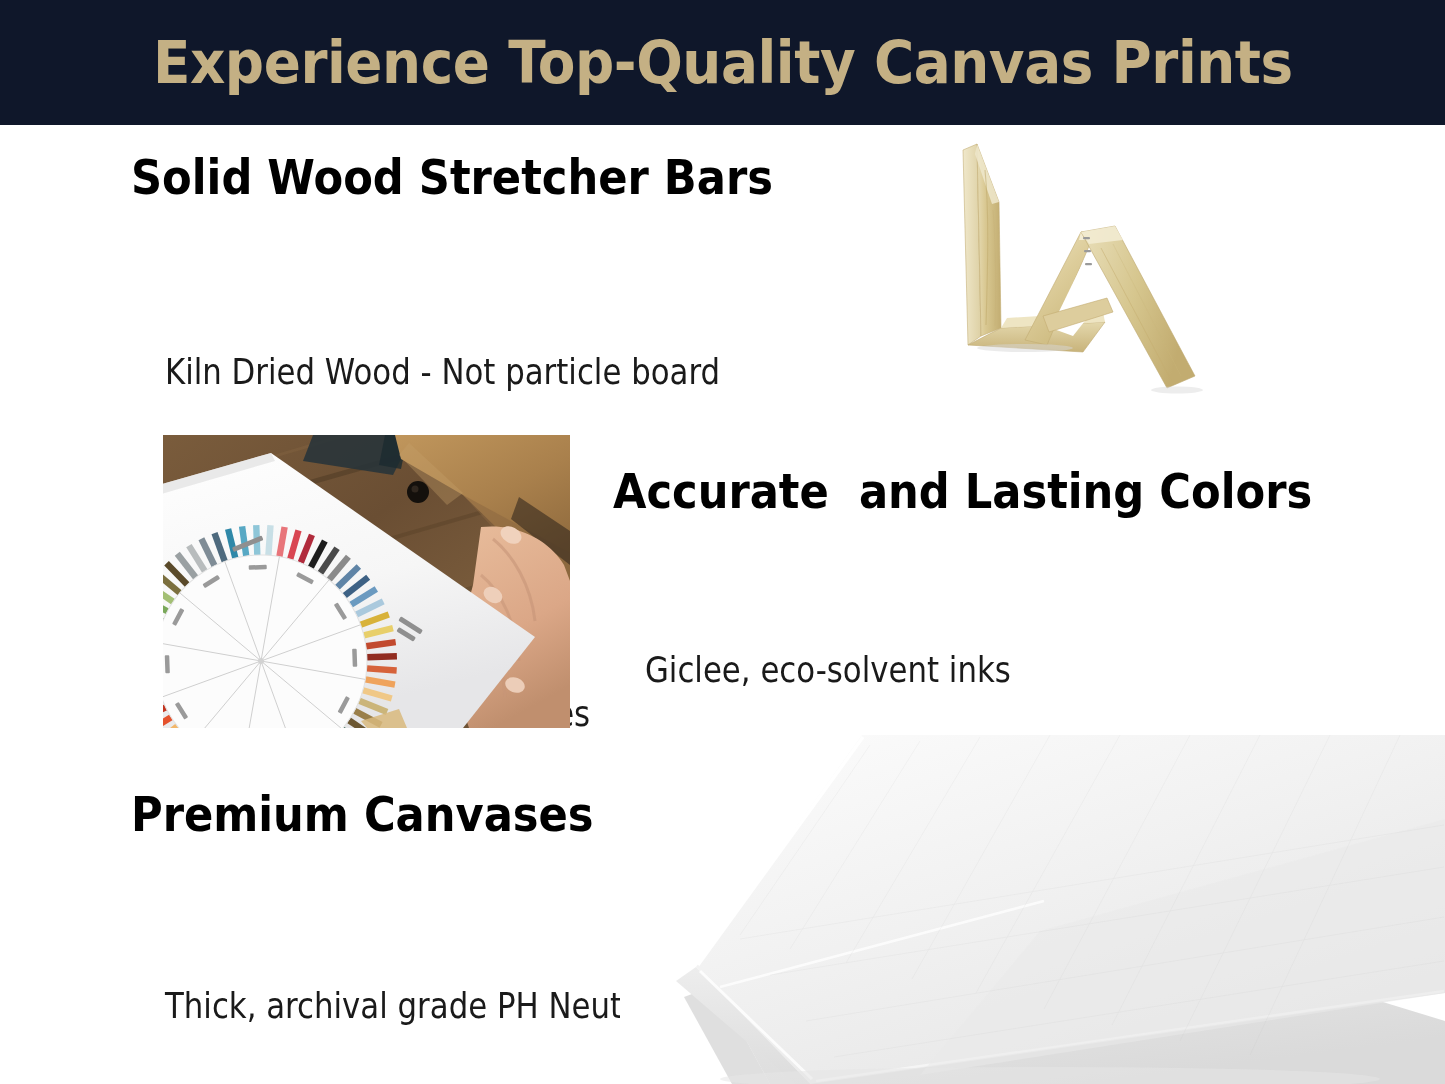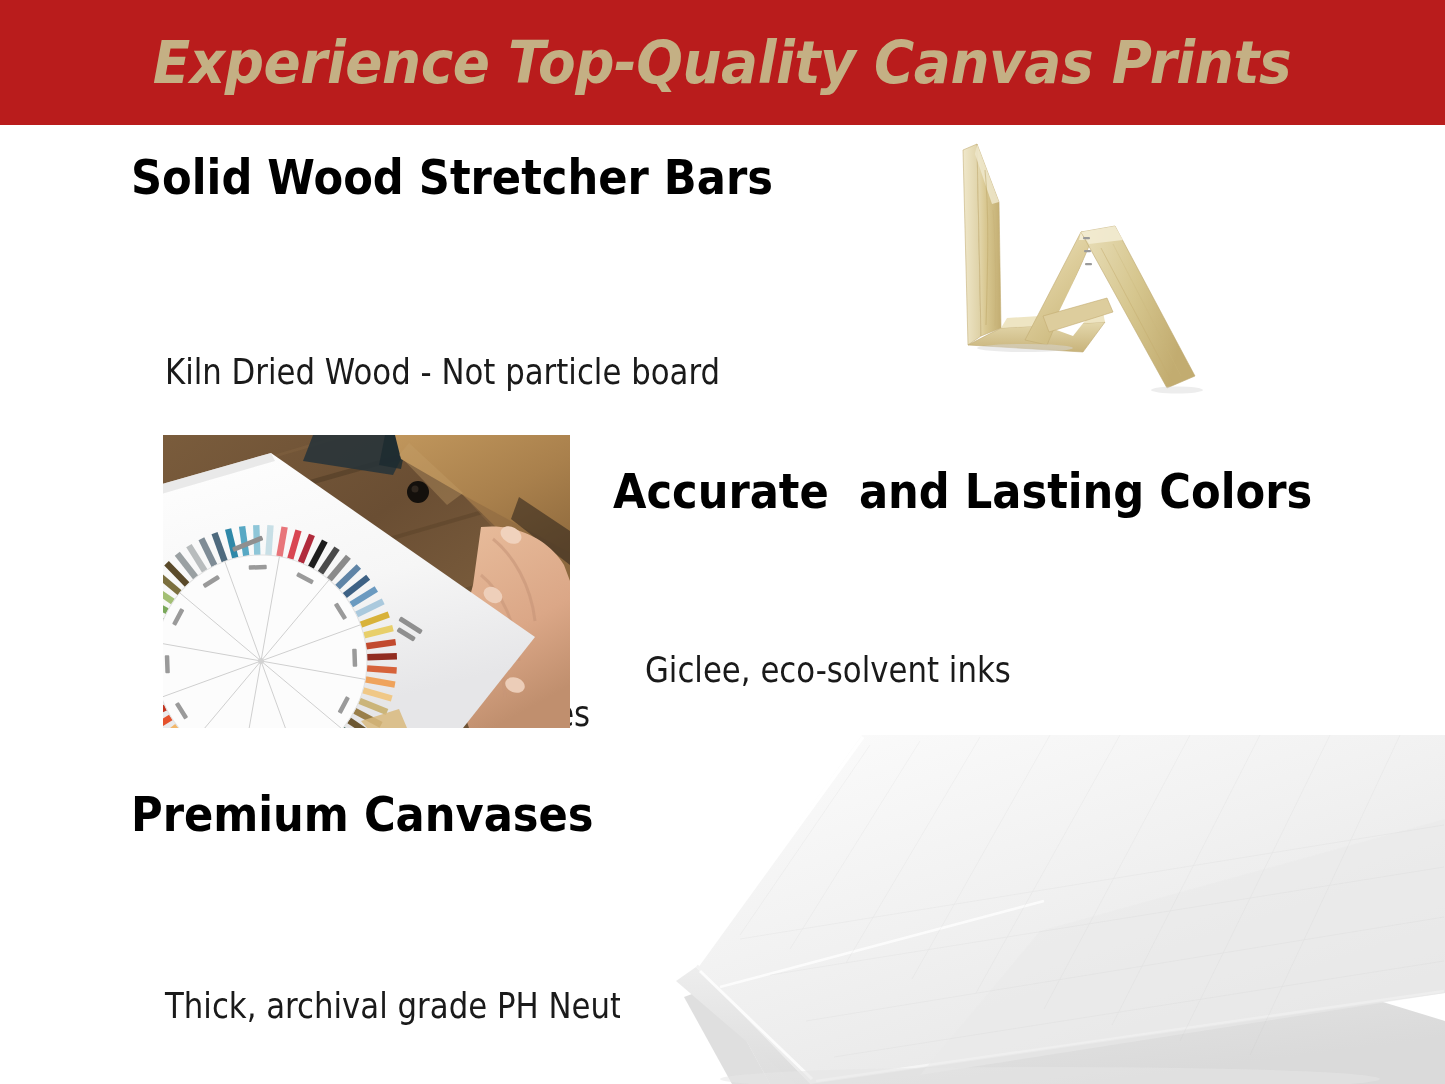--- a/index.html
+++ b/index.html
@@ -15,25 +15,24 @@
     position: relative;
   }
 
   
   #banner {
     position: absolute;
     left: 0;
     top: 0;
     width: 1445px;
     height: 125px;
-    background: #b91c1c;
+    background: #0f172a;
     display: flex;
     align-items: center;
     justify-content: center;
-    font-style: italic;
   }
   #banner-title {
     color: #c4b084;
     font-family: "DejaVu Sans", sans-serif;
     font-weight: bold;
     font-size: 59px;
     letter-spacing: -0.5px;
     white-space: nowrap;
     line-height: 1;
     transform: scaleX(0.93);

